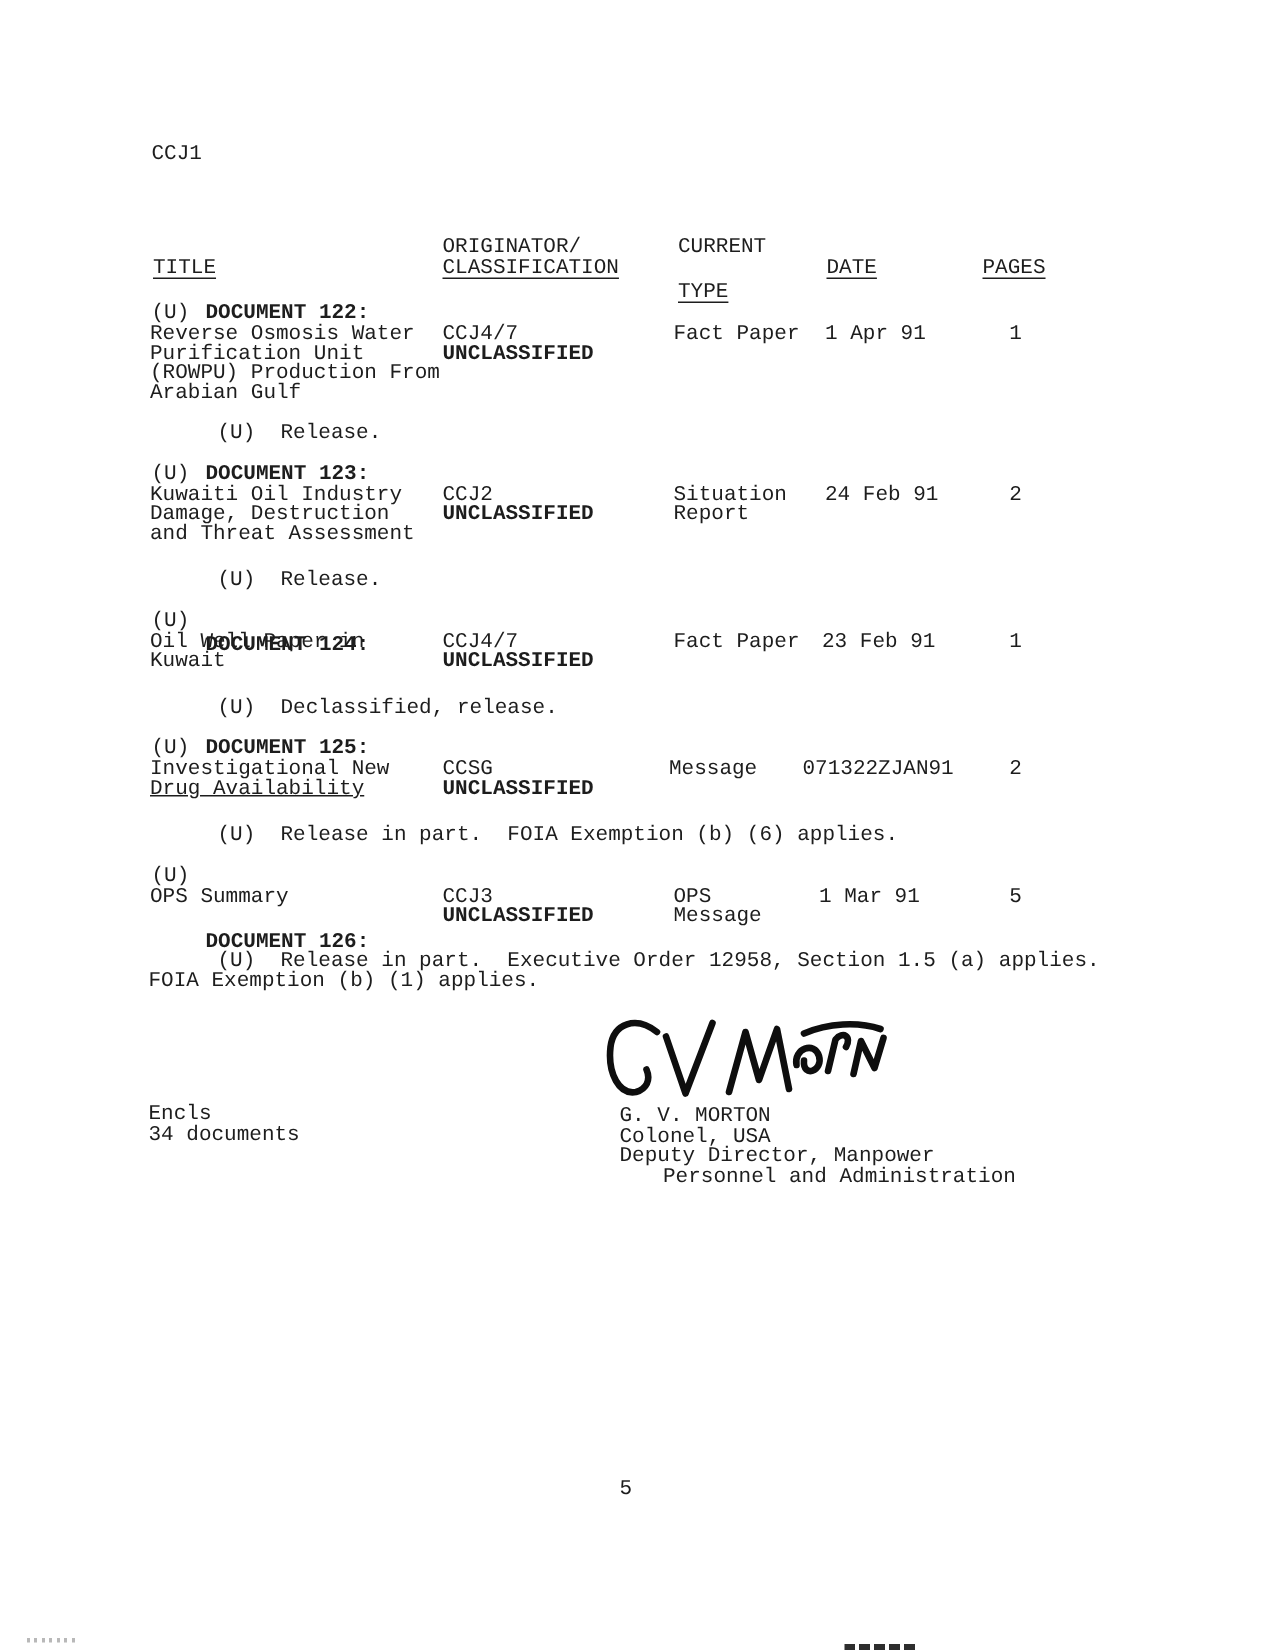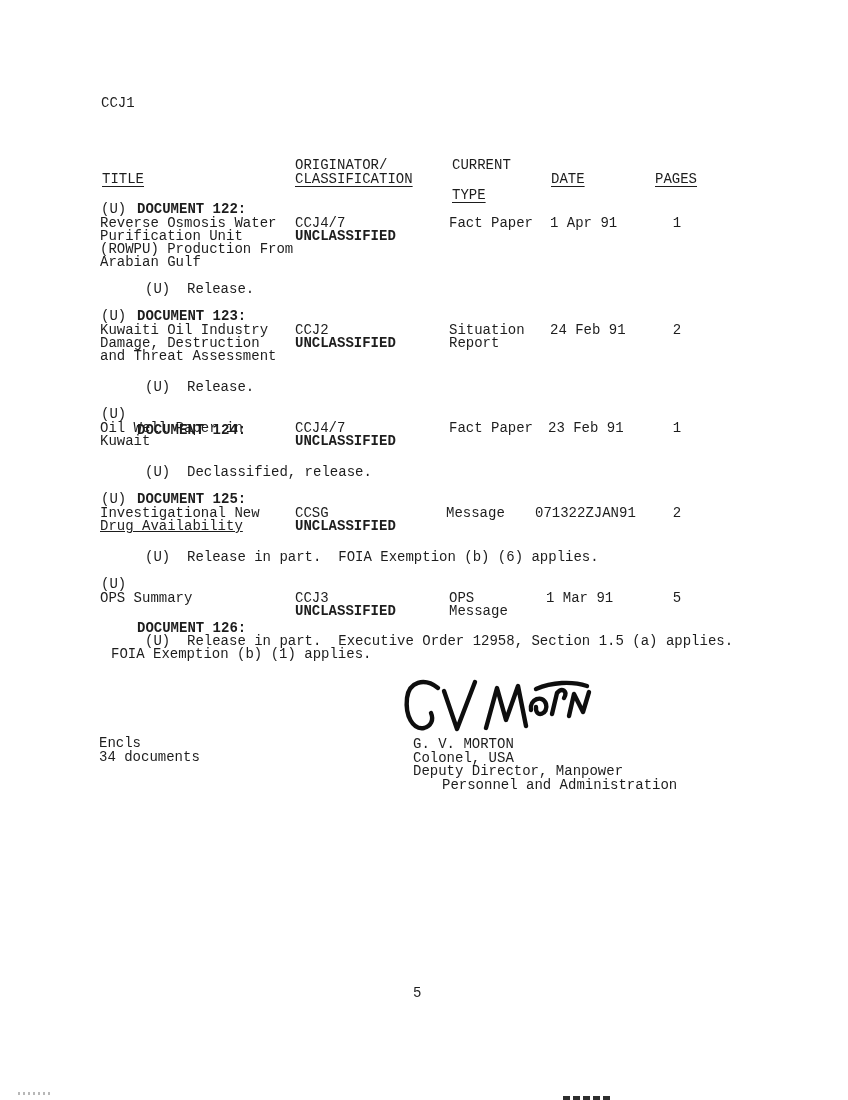--- a/index.html
+++ b/index.html
@@ -102,21 +102,21 @@
       <div class="tline bold" style="left: 137px; top: 577px; margin-top: 44px;">DOCUMENT 126:</div>
       <div class="tline" style="left: 100px; top: 591px;">OPS Summary</div>
       <div class="tline" style="left: 295px; top: 591px;">CCJ3</div>
       <div class="tline bold" style="left: 295px; top: 604px;">UNCLASSIFIED</div>
       <div class="tline" style="left: 449px; top: 591px;">OPS</div>
       <div class="tline" style="left: 449px; top: 604px;">Message</div>
       <div class="tline" style="left: 546px; top: 591px;">1 Mar 91</div>
       <div class="tline pages-cell" style="left: 668px; top: 591px;">5</div>
       <div class="tline" style="left: 145px; top: 634px;">(U)</div>
       <div class="tline" style="left: 187px; top: 634px;">Release in part.  Executive Order 12958, Section 1.5 (a) applies.</div>
-      <div class="tline" style="left: 111px; top: 647px;">FOIA Exemption (b) (1) applies.</div>
+      <div class="tline" style="left: 99px; top: 647px;">FOIA Exemption (b) (1) applies.</div>
     </div>
 
   <div class="tline" style="left:99px; top:736px;">Encls</div>
   <div class="tline" style="left:99px; top:750px;">34 documents</div>
 
   <svg class="sig-svg" width="192" height="66" viewBox="0 0 192 66" aria-label="handwritten signature">
     <g fill="none" stroke="#0e0e0e" stroke-width="4.4" stroke-linecap="round" stroke-linejoin="round">
       <path d="M 38 12 C 24 1 9 6 7 22 C 5 40 13 54 24 52 C 31 50 34 44 31 37"></path>
       <path d="M 44 15 L 57 53 L 75 6"></path>
       <path d="M 86 52 L 97 12 L 106 44 L 118 10 L 126 50"></path>

